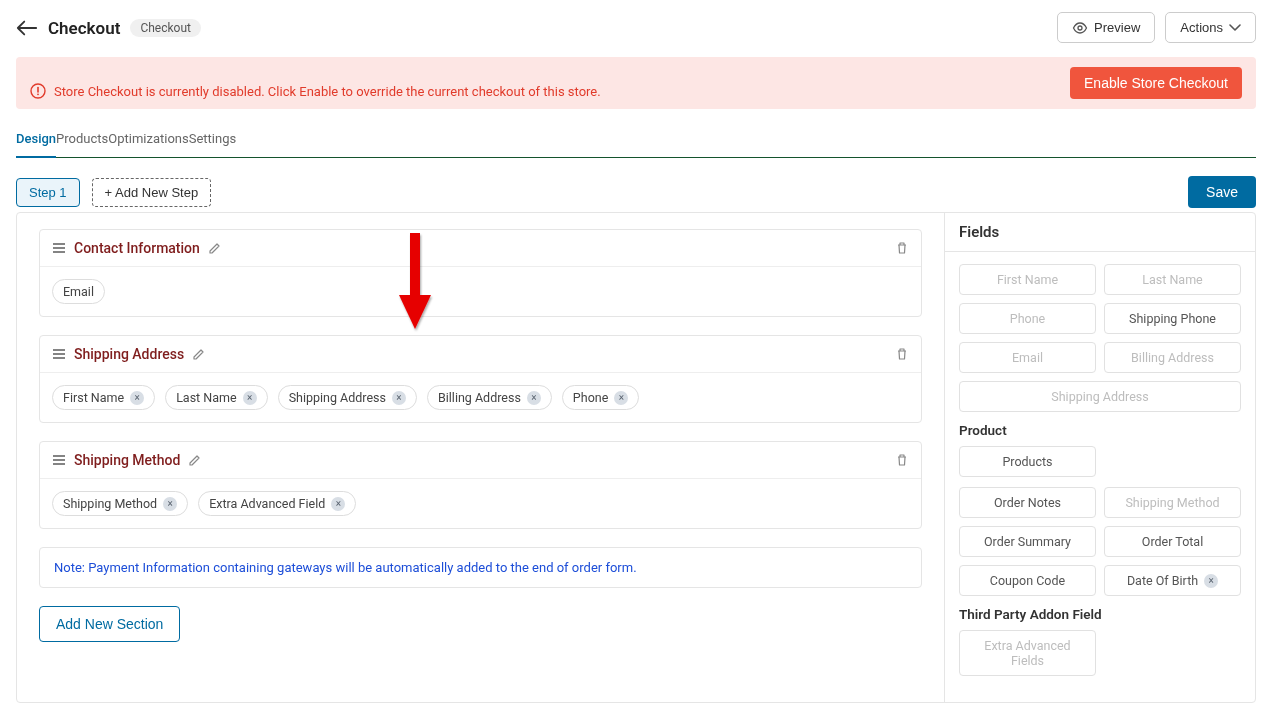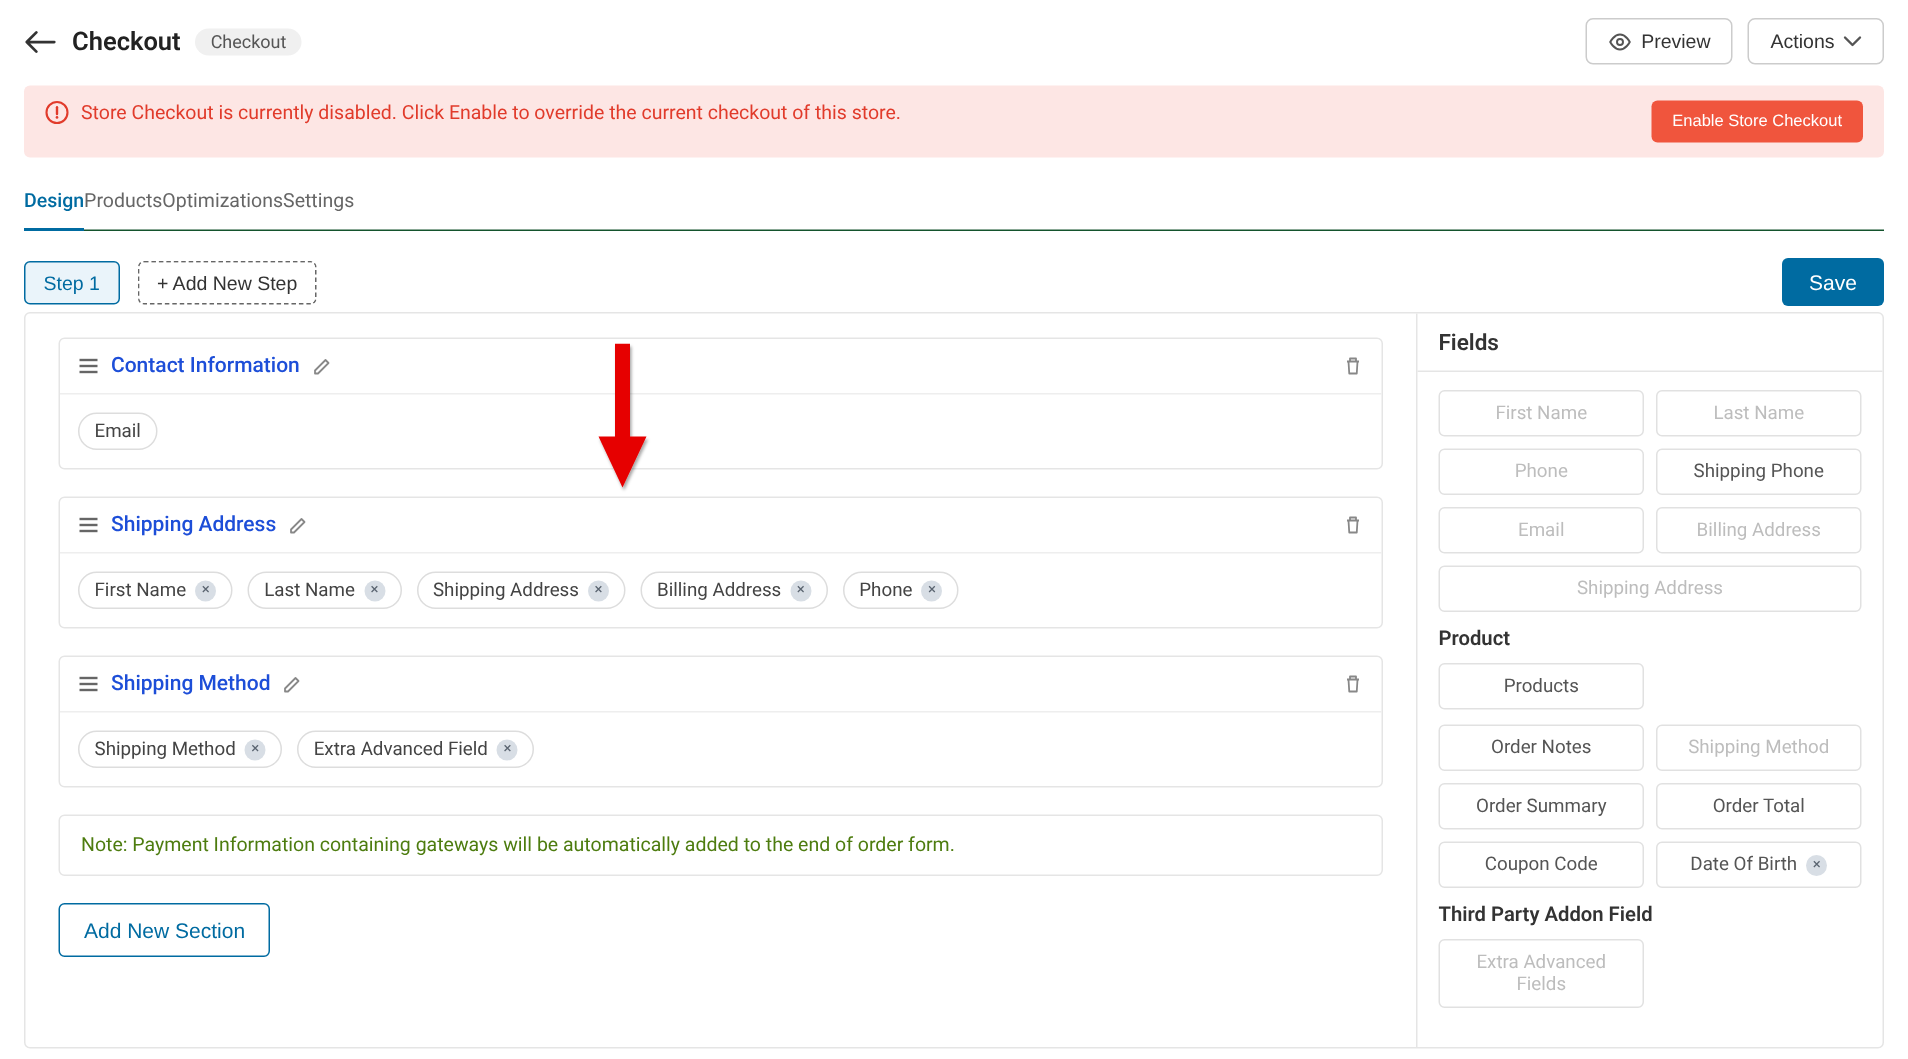--- a/index.html
+++ b/index.html
@@ -40,35 +40,35 @@
     border-radius: 5px;
     font-size: 13px;
     cursor: pointer;
     color: #333;
   }
   .icon-eye, .icon-caret-down, .icon-alert, .icon-drag, .icon-pencil, .icon-trash { display: inline-flex; }
 
   
   .alert {
     display: flex;
-    align-items: flex-start;
+    align-items: flex-end;
     justify-content: space-between;
     background: #fde6e4;
     border-radius: 4px;
     padding: 10px 14px;
     margin-bottom: 14px;
   }
   .alert-left { display: flex; align-items: center; gap: 8px; color: #e13b2b; font-size: 13px; }
   .btn-primary-red {
     background: #f0553d;
     color: #fff;
     border: none;
     border-radius: 4px;
     padding: 8px 14px;
-    font-size: 11px;
+    font-size: 14px;
     cursor: pointer;
   }
 
   
   .tabs {
     display: flex;
     border-bottom: 1px solid #14532d;
     margin-bottom: 18px;
   }
   .tab {
@@ -154,21 +154,21 @@
     background: #fff;
   }
   .section-header {
     display: flex;
     align-items: center;
     justify-content: space-between;
     padding: 10px 12px;
     border-bottom: 1px solid #eee;
   }
   .section-header-left { display: flex; align-items: center; gap: 8px; }
-  .section-title { font-size: 14px; font-weight: 500; color: #1d4ed8; }
+  .section-title { font-size: 14px; font-weight: 500; color: #7f1d1d; }
   .section-body { padding: 12px; display: flex; flex-wrap: wrap; gap: 10px; }
 
   .chip {
     display: inline-flex;
     align-items: center;
     gap: 6px;
     border: 1px solid #ddd;
     border-radius: 14px;
     padding: 4px 10px;
     font-size: 12.5px;
@@ -181,21 +181,21 @@
     background: #d8dee5;
     color: #5a6470;
     display: inline-flex;
     align-items: center;
     justify-content: center;
     font-size: 10px;
     line-height: 1;
     cursor: pointer;
   }
 
-  .section-note { padding: 12px 14px; color: #4d7c0f; font-size: 13px; }
+  .section-note { padding: 12px 14px; color: #1d4ed8; font-size: 13px; }
 
   .btn-outline-blue {
     border: 1px solid #006ba1;
     color: #006ba1;
     background: #fff;
     border-radius: 4px;
     padding: 9px 16px;
     font-size: 14px;
     cursor: pointer;
   }

